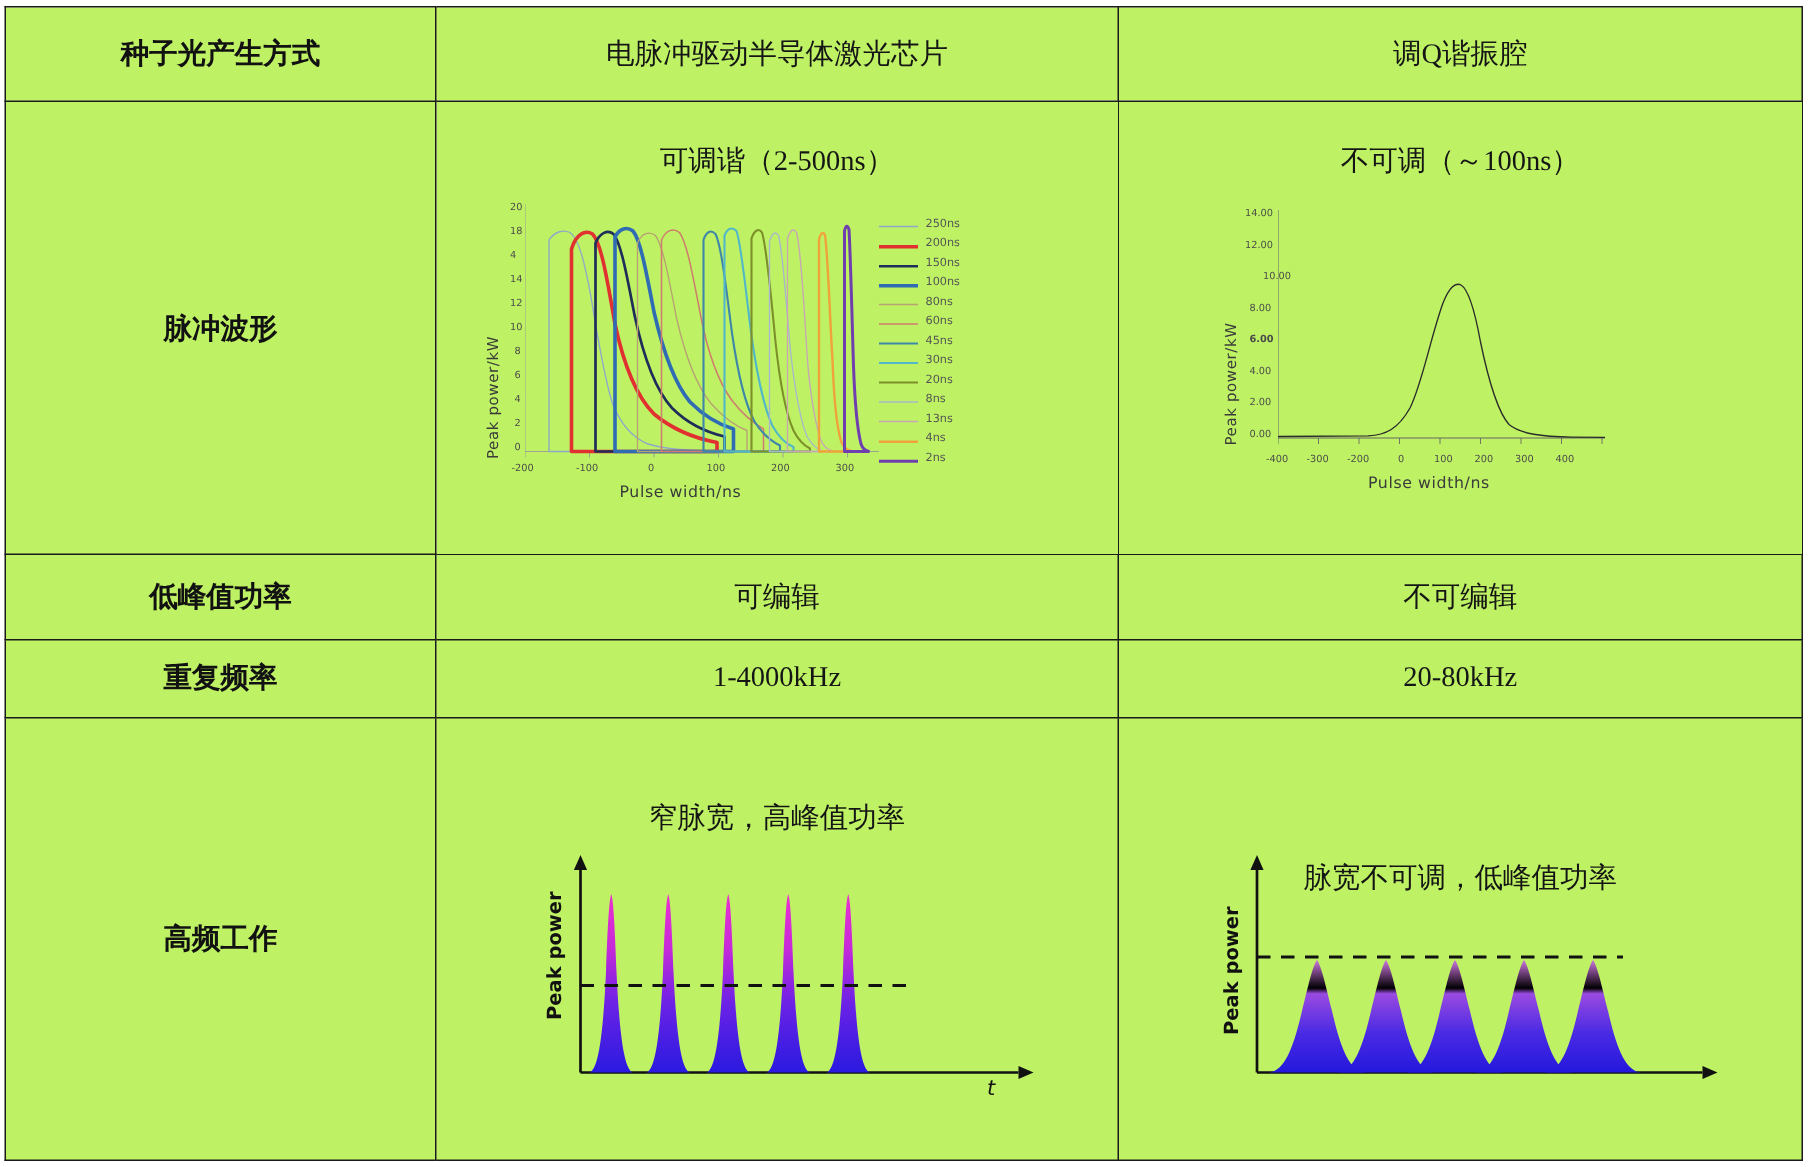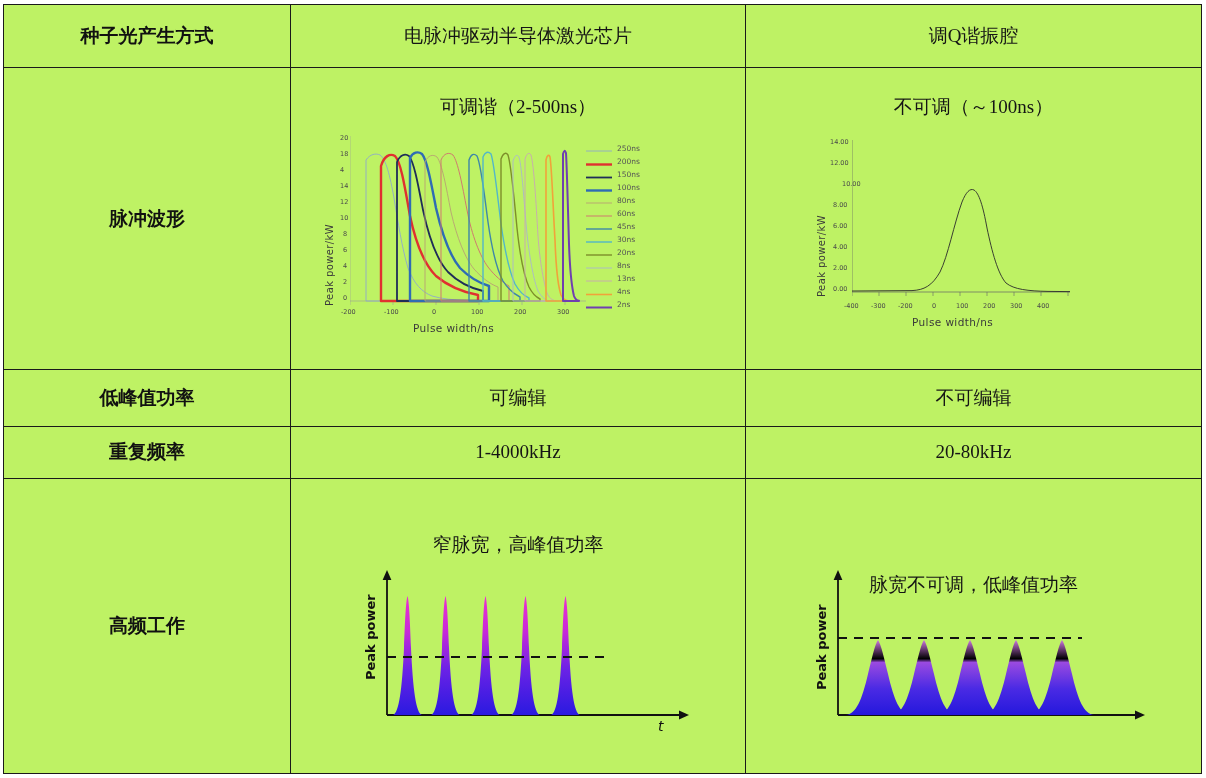--- a/index.html
+++ b/index.html
@@ -247,21 +247,21 @@
       <td class="pwcell">
         <div class="pwtop cn">不可调（～100ns）</div>
         <div class="chartwrap">
           <div class="chartbox" style="left:62px;top:12px;width:330px;height:215px;">
             <div class="axtitle vert" style="left:8px;top:165px;font-size:10px;">Peak power/kW</div>
 
             <div class="axlab" style="left:22px;top:6px;font-size:6.5px;">14.00</div>
             <div class="axlab" style="left:22px;top:27px;font-size:6.5px;">12.00</div>
             <div class="axlab" style="left:34px;top:48px;font-size:6.5px;">10.00</div>
             <div class="axlab" style="left:25px;top:69px;font-size:6.5px;">8.00</div>
-            <div class="axlab" style="left:25px;top:90px;font-size:6.5px;">6.00</div>
+            <div class="axlab" style="left:25px;top:90px;font-size:6.5px;font-weight:bold;">6.00</div>
             <div class="axlab" style="left:25px;top:111px;font-size:6.5px;">4.00</div>
             <div class="axlab" style="left:25px;top:132px;font-size:6.5px;">2.00</div>
             <div class="axlab" style="left:25px;top:153px;font-size:6.5px;">0.00</div>
 
             <svg style="position:absolute;left:44px;top:8px;" width="218" height="160" viewBox="0 0 218 160">
               <g stroke="#666" stroke-width="0.7" fill="none">
                 <line x1="0" y1="0" x2="0" y2="152"></line>
                 <line x1="0" y1="152" x2="218" y2="152"></line>
               </g>
               <g stroke="#666" stroke-width="0.6">

